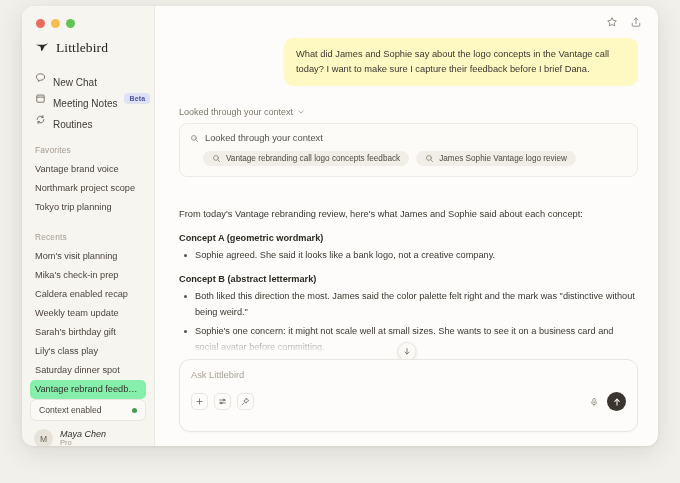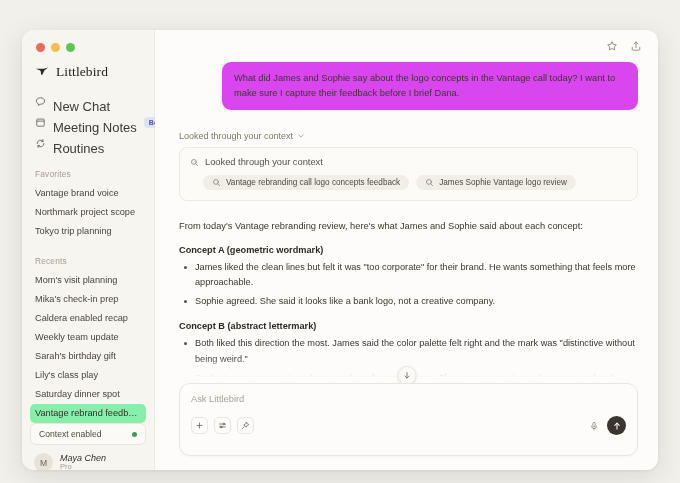--- a/index.html
+++ b/index.html
@@ -14,21 +14,21 @@
   body {
     background: #f2f0eb;
     font-family: "Liberation Sans", sans-serif;
     -webkit-font-smoothing: antialiased;
   }
 
   
   .window {
     position: absolute;
     left: 22px;
-    top: 30px;
+    top: 6px;
     width: 636px;
     height: 440px;
     background: #fdfcfa;
     border-radius: 12px;
     box-shadow: 0 6px 26px rgba(60,52,40,.13), 0 1px 3px rgba(60,52,40,.08);
     display: flex;
     overflow: hidden;
   }
 
   
@@ -75,21 +75,21 @@
     display: flex;
     align-items: center;
     gap: 7px;
     height: 21px;
     padding: 0 5px;
     border-radius: 5px;
     cursor: default;
   }
   .nav-ico { width: 11px; height: 11px; flex: 0 0 11px; color: #6e675d; display: block; }
   .nav-label {
-    font-size: 13px;
+    font-size: 10px;
     color: #3f3a33;
     white-space: nowrap;
     margin-top: 9px;
   }
   .badge {
     margin-left: auto;
     font-size: 7px;
     font-weight: bold;
     color: #4a53a8;
     background: #dfe2f5;
@@ -174,22 +174,22 @@
 
   .thread {
     flex: 1;
     overflow: hidden;
     padding: 0 20px 0 24px;
     position: relative;
   }
 
   .user-msg {
     margin-left: auto;
-    width: 416px;
-    background: #d946ef;
+    width: 354px;
+    background: #fef9c3;
     border-radius: 9px;
     padding: 9px 12px;
     font-size: 9.3px;
     line-height: 1.62;
     color: #3b362f;
   }
 
   .context-header {
     display: flex;
     align-items: center;
@@ -222,21 +222,21 @@
     align-items: center;
     gap: 5px;
     background: #f1eee7;
     border-radius: 11px;
     padding: 3px 9px;
     font-size: 8.2px;
     color: #4f4a42;
     white-space: nowrap;
   }
 
-  .answer { margin-top: 18px; }
+  .answer { margin-top: 30px; }
   .answer p.lead {
     font-size: 9.3px;
     color: #3b362f;
     line-height: 1.55;
     margin-bottom: 10px;
   }
   .concept-title {
     font-size: 9.2px;
     font-weight: bold;
     color: #2e2a24;
@@ -450,21 +450,20 @@
             <span>James Sophie Vantage logo review</span>
           </div>
         </div>
       </div>
 
       <div class="answer">
         <p class="lead">From today's Vantage rebranding review, here's what James and Sophie said about each concept:</p>
 
         <div class="concept-title">Concept A (geometric wordmark)</div>
         <ul class="bullets">
-          <li>James liked the clean lines but felt it was "too corporate" for their brand. He wants something that feels more approachable.</li>
           <li>Sophie agreed. She said it looks like a bank logo, not a creative company.</li>
         </ul>
 
         <div class="concept-title">Concept B (abstract lettermark)</div>
         <ul class="bullets">
           <li>Both liked this direction the most. James said the color palette felt right and the mark was "distinctive without being weird."</li>
           <li>Sophie's one concern: it might not scale well at small sizes. She wants to see it on a business card and social avatar before committing.</li>
         </ul>
 
       </div>

